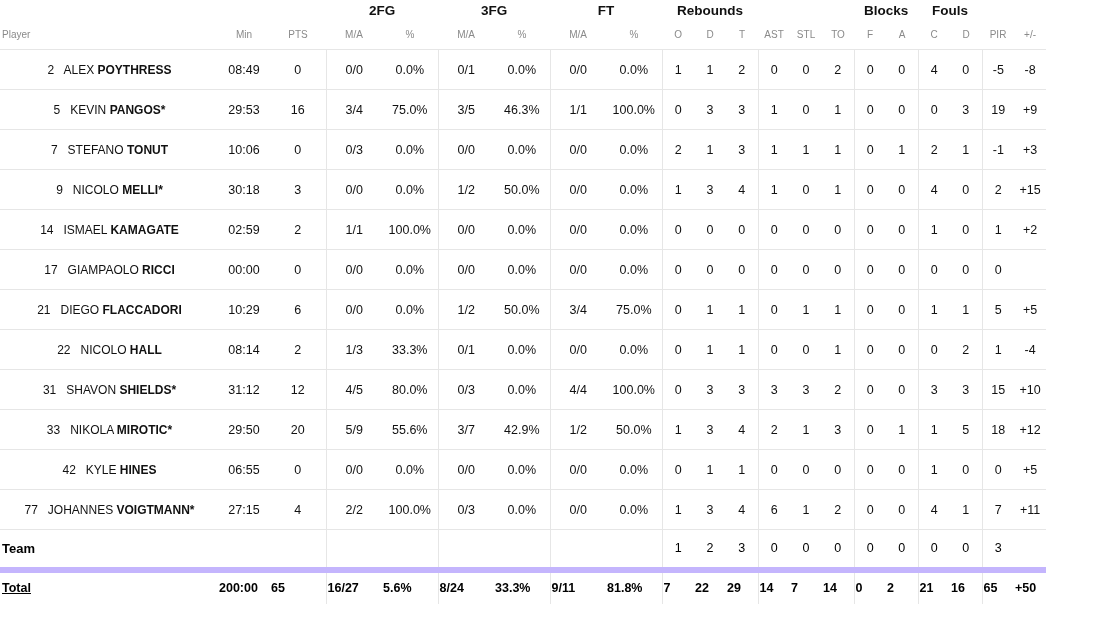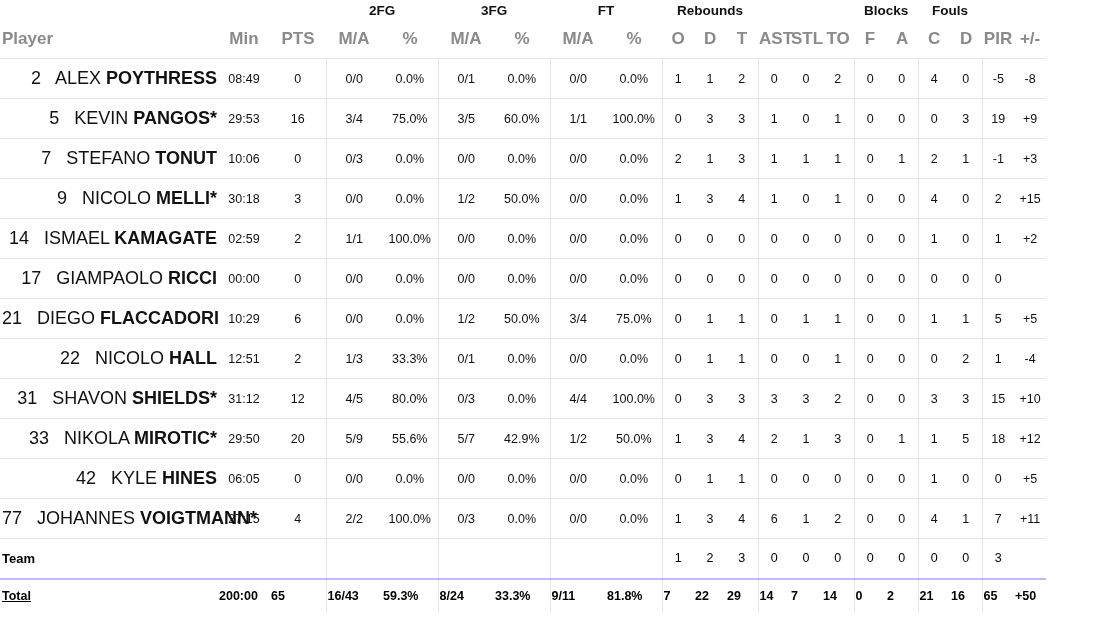--- a/index.html
+++ b/index.html
@@ -22,65 +22,65 @@
     font-size: 13.5px;
     font-weight: bold;
     color: #111;
     padding: 0 0 10px 0;
     text-align: center;
     vertical-align: bottom;
     height: 28px;
   }
   
   tr.col-row td {
-    font-size: 17px;
+    font-size: 10px;
     color: #8a8a8a;
-    font-weight: bold;
+    font-weight: normal;
     text-align: center;
     padding-bottom: 9px;
     vertical-align: bottom;
   }
   tr.col-row td.player-head {
     text-align: left;
     padding-left: 2px;
   }
   
   tr.data-row td {
     height: 40px;
     text-align: center;
     vertical-align: middle;
     border-bottom: 1px solid #e6e6e6;
     border-top: 1px solid #e6e6e6;
     font-size: 12.5px;
     color: #111;
   }
   tr.data-row td.player {
-    text-align: right;
+    text-align: center;
     padding-left: 2px;
-    font-size: 18px;
+    font-size: 12px;
     white-space: nowrap;
   }
   tr.total-row td {
     height: 34px;
     font-weight: bold;
     text-align: left;
     vertical-align: middle;
     border-top: 1px solid #cfcfcf;
     font-size: 12.5px;
   }
   tr.total-row td.player {
     text-align: left;
     padding-left: 2px;
     text-decoration: underline;
   }
   tr.team-row td {
     height: 40px;
     text-align: center;
     vertical-align: middle;
-    border-bottom: 2px solid #c4b5fd;
+    border-bottom: 6px solid #c4b5fd;
     border-top: 1px solid #e6e6e6;
     font-size: 12.5px;
   }
   tr.team-row td.player {
     text-align: left;
     padding-left: 2px;
     font-weight: bold;
     font-size: 13px;
   }
   .lastname { font-weight: bold; }
@@ -191,21 +191,21 @@
         <span>5</span>
         &nbsp;
         <span class="firstname">KEVIN</span>
         <span class="lastname">PANGOS</span><span class="star">*</span>
       </td>
       <td>29:53</td>
       <td>16</td>
       <td class="sep-left">3/4</td>
       <td>75.0%</td>
       <td class="sep-left">3/5</td>
-      <td>60.0%</td>
+      <td>46.3%</td>
       <td class="sep-left">1/1</td>
       <td>100.0%</td>
       <td class="sep-left">0</td>
       <td>3</td>
       <td>3</td>
       <td class="sep-left">1</td>
       <td>0</td>
       <td>1</td>
       <td class="sep-left">0</td>
       <td>0</td>
@@ -360,21 +360,21 @@
       <td>+5</td>
     </tr>
 
     <tr class="data-row">
       <td class="player">
         <span>22</span>
         &nbsp;
         <span class="firstname">NICOLO</span>
         <span class="lastname">HALL</span><span class="star"></span>
       </td>
-      <td>12:51</td>
+      <td>08:14</td>
       <td>2</td>
       <td class="sep-left">1/3</td>
       <td>33.3%</td>
       <td class="sep-left">0/1</td>
       <td>0.0%</td>
       <td class="sep-left">0/0</td>
       <td>0.0%</td>
       <td class="sep-left">0</td>
       <td>1</td>
       <td>1</td>
@@ -422,21 +422,21 @@
       <td class="player">
         <span>33</span>
         &nbsp;
         <span class="firstname">NIKOLA</span>
         <span class="lastname">MIROTIC</span><span class="star">*</span>
       </td>
       <td>29:50</td>
       <td>20</td>
       <td class="sep-left">5/9</td>
       <td>55.6%</td>
-      <td class="sep-left">5/7</td>
+      <td class="sep-left">3/7</td>
       <td>42.9%</td>
       <td class="sep-left">1/2</td>
       <td>50.0%</td>
       <td class="sep-left">1</td>
       <td>3</td>
       <td>4</td>
       <td class="sep-left">2</td>
       <td>1</td>
       <td>3</td>
       <td class="sep-left">0</td>
@@ -447,21 +447,21 @@
       <td>+12</td>
     </tr>
 
     <tr class="data-row">
       <td class="player">
         <span>42</span>
         &nbsp;
         <span class="firstname">KYLE</span>
         <span class="lastname">HINES</span><span class="star"></span>
       </td>
-      <td>06:05</td>
+      <td>06:55</td>
       <td>0</td>
       <td class="sep-left">0/0</td>
       <td>0.0%</td>
       <td class="sep-left">0/0</td>
       <td>0.0%</td>
       <td class="sep-left">0/0</td>
       <td>0.0%</td>
       <td class="sep-left">0</td>
       <td>1</td>
       <td>1</td>
@@ -526,22 +526,22 @@
       <td class="sep-left">0</td>
       <td>0</td>
       <td class="sep-left">3</td>
       <td></td>
     </tr>
 
     <tr class="total-row">
       <td class="player">Total</td>
       <td>200:00</td>
       <td>65</td>
-      <td class="sep-left">16/43</td>
-      <td>59.3%</td>
+      <td class="sep-left">16/27</td>
+      <td>5.6%</td>
       <td class="sep-left">8/24</td>
       <td>33.3%</td>
       <td class="sep-left">9/11</td>
       <td>81.8%</td>
       <td class="sep-left">7</td>
       <td>22</td>
       <td>29</td>
       <td class="sep-left">14</td>
       <td>7</td>
       <td>14</td>

